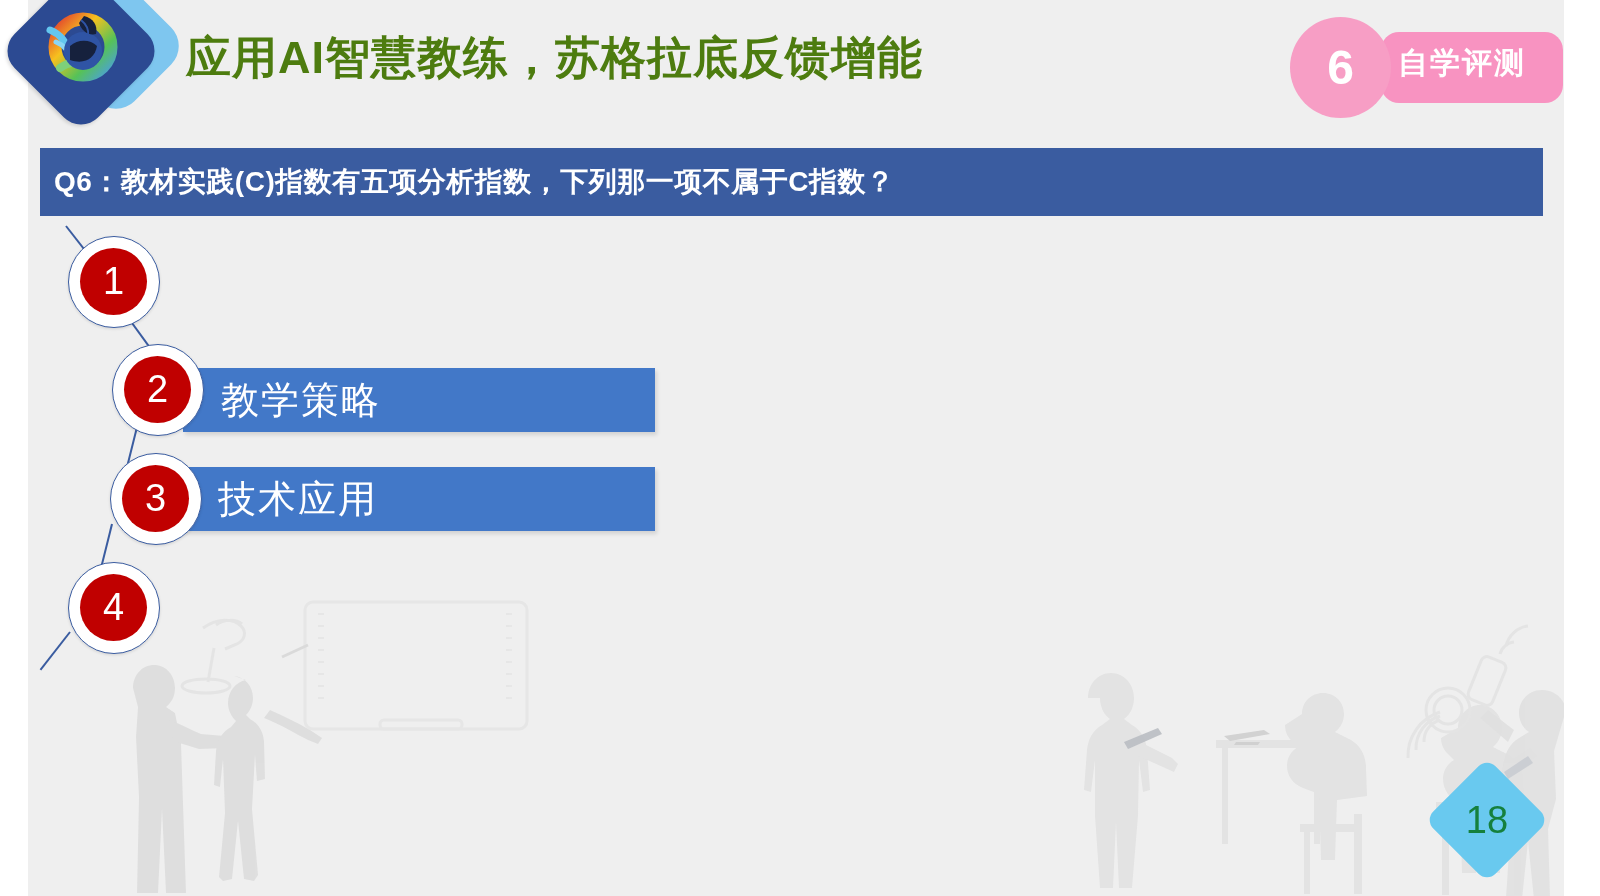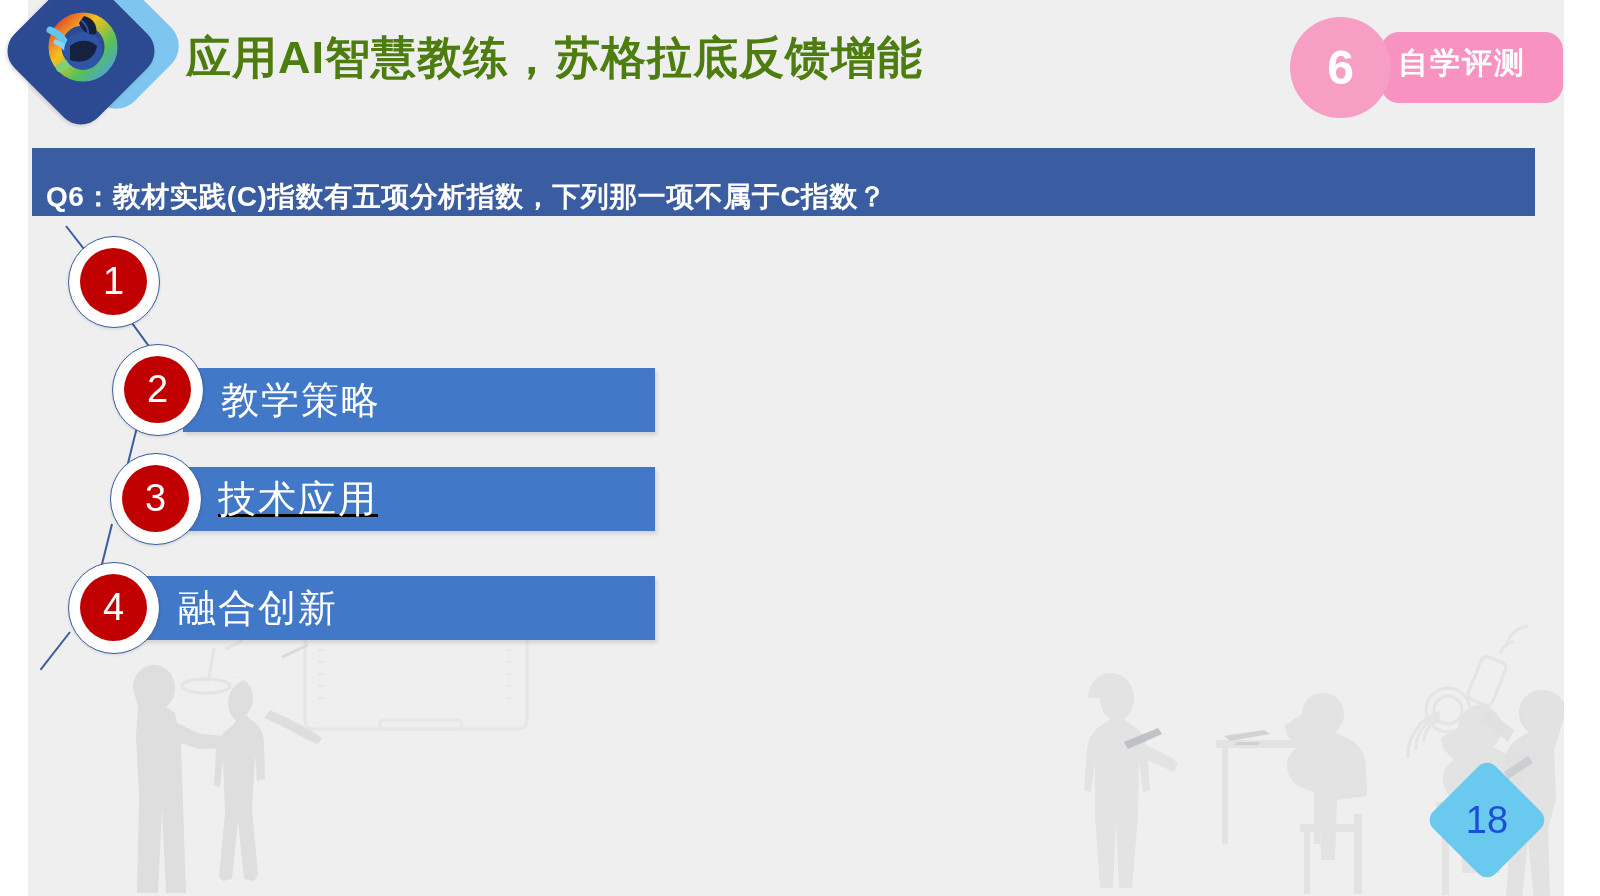--- a/index.html
+++ b/index.html
@@ -91,24 +91,24 @@
     position: absolute;
     left: 1398px; top: 43px;
     width: 160px;
     font-size: 30px; font-weight: bold; color: #ffffff;
     letter-spacing: 2px;
     white-space: nowrap;
   }
   
   .question-bar {
     position: absolute;
-    left: 32px; top: 148px;
+    left: 40px; top: 148px;
     width: 1503px; height: 68px;
     background: #3a5ca0;
-    display: flex; align-items: flex-end;
+    display: flex; align-items: center;
   }
   .question-text {
     padding-left: 14px;
     font-size: 28px; font-weight: bold; color: #ffffff;
     letter-spacing: .5px;
     white-space: nowrap;
   }
   
   .option-bar {
     position: absolute;
@@ -150,21 +150,21 @@
     width: 88px; height: 88px;
     background: #69c9ef;
     border-radius: 12px;
     transform: rotate(45deg);
   }
   .page-num {
     position: absolute;
     left: 1443px; top: 776px;
     width: 88px; height: 88px;
     display: flex; align-items: center; justify-content: center;
-    font-size: 38px; color: #1d4ed8;
+    font-size: 38px; color: #15803d;
   }
   
   .bg-art {
     position: absolute;
     left: 28px; top: 590px;
     width: 1536px; height: 306px;
     pointer-events: none;
   }
 </style>
 </head>
@@ -302,30 +302,27 @@
     <div class="option-circle-inner">1</div>
   </div>
 
   <div class="option-bar" style="left:183px; top:358px; width:472px; padding-left:38px;margin-top:10px;">
     <span class="option-label">教学策略</span>
   </div>
   <div class="option-circle" style="left:112px; top:344px;">
     <div class="option-circle-inner">2</div>
   </div>
 
-  <div class="option-bar" style="left:180px; top:467px; width:475px; padding-left:38px;text-decoration:underline;">
+  <div class="option-bar" style="left:180px; top:467px; width:475px; padding-left:38px;">
     <span class="option-label">技术应用</span>
   </div>
   <div class="option-circle" style="left:110px; top:453px;">
     <div class="option-circle-inner">3</div>
   </div>
 
-  <div class="option-bar" style="left:140px; top:576px; width:515px; padding-left:38px;">
-    <span class="option-label">融合创新</span>
-  </div>
   <div class="option-circle" style="left:68px; top:562px;">
     <div class="option-circle-inner">4</div>
   </div>
 
   <div class="page-diamond"></div>
   <div class="page-num">18</div>
 
 </div>
 
 </body></html>

